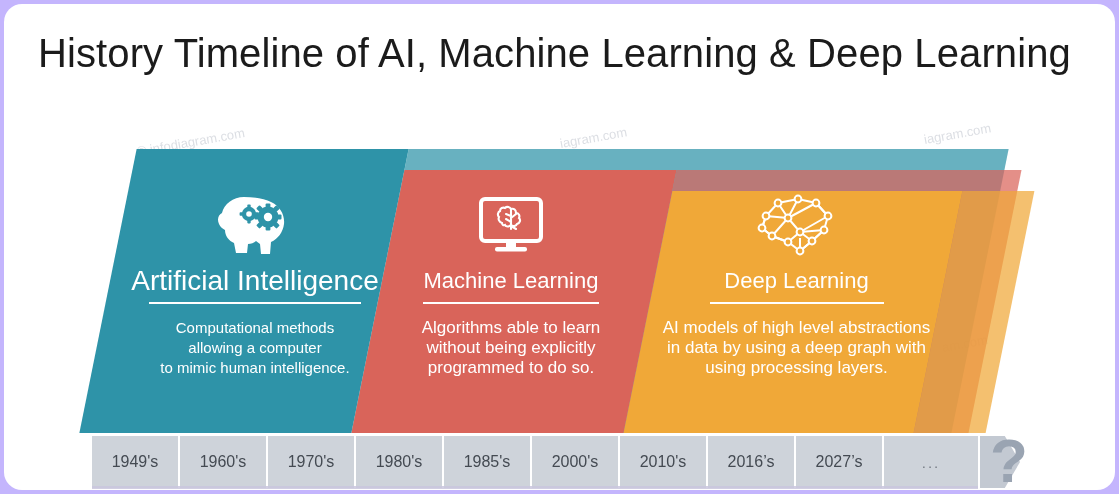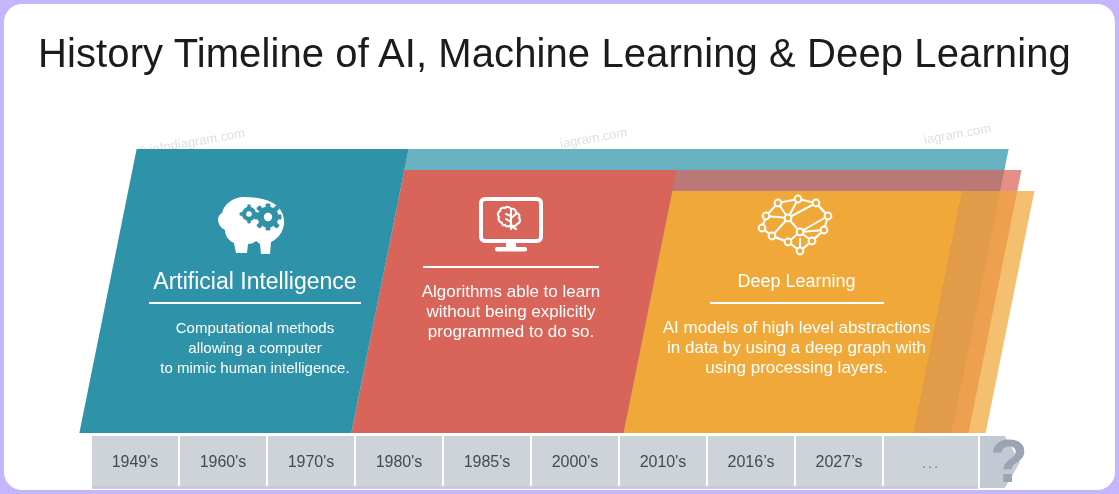--- a/index.html
+++ b/index.html
@@ -98,28 +98,28 @@
   .panel-icon {
     height: 66px;
     display: flex;
     align-items: center;
     justify-content: center;
     margin-bottom: 8px;
   }
   .pc2 .panel-icon { height: 64px; }
 
   .panel-heading {
-    font-size: 23px;
+    font-size: 28px;
     line-height: 30px;
     font-weight: 400;
     color: #ffffff;
     white-space: nowrap;
   }
   .pc2 .panel-heading { font-size: 22px; }
-  .pc3 .panel-heading { font-size: 18px; }
+  .pc3 .panel-heading { font-size: 22px; }
 
   .panel-rule {
     height: 2px;
     background: #ffffff;
     margin: 6px auto 14px auto;
   }
   .pc1 .panel-rule { width: 212px; }
   .pc2 .panel-rule { width: 176px; }
   .pc3 .panel-rule { width: 174px; }
 
@@ -244,20 +244,21 @@
         <svg width="76" height="60" viewBox="0 0 76 60" aria-hidden="true">
           <rect x="8" y="3" width="60" height="42" rx="4" fill="none" stroke="#ffffff" stroke-width="4"></rect>
           <rect x="33" y="45" width="10" height="7" fill="#ffffff"></rect>
           <rect x="22" y="51" width="32" height="4.5" rx="2" fill="#ffffff"></rect>
           <g fill="none" stroke="#ffffff" stroke-width="2.1" stroke-linecap="round">
             <path d="M29 27c-3-1-4-4-3-6-2-2-1-5 1-6 0-3 3-4 5-3 2-2 5-1 6 1 3-1 5 1 5 4 3 0 4 3 3 5 2 2 1 5-2 6-1 2-4 3-6 1-2 2-5 2-6 0-2 1-3-1-3-2z"></path>
             <path d="M38 13v20M38 22l5-4M38 26l-5-3M38 30l5 3M33 18l5 2"></path>
           </g>
         </svg>
       </div>
+      <div class="panel-heading">Machine Learning</div>
       <div class="panel-rule"></div>
       <div class="panel-desc">
         <div>Algorithms able to learn</div>
         <div>without being explicitly</div>
         <div>programmed to do so.</div>
       </div>
     </div>
 
     <div class="panel-content pc3">
       <div class="panel-icon">

